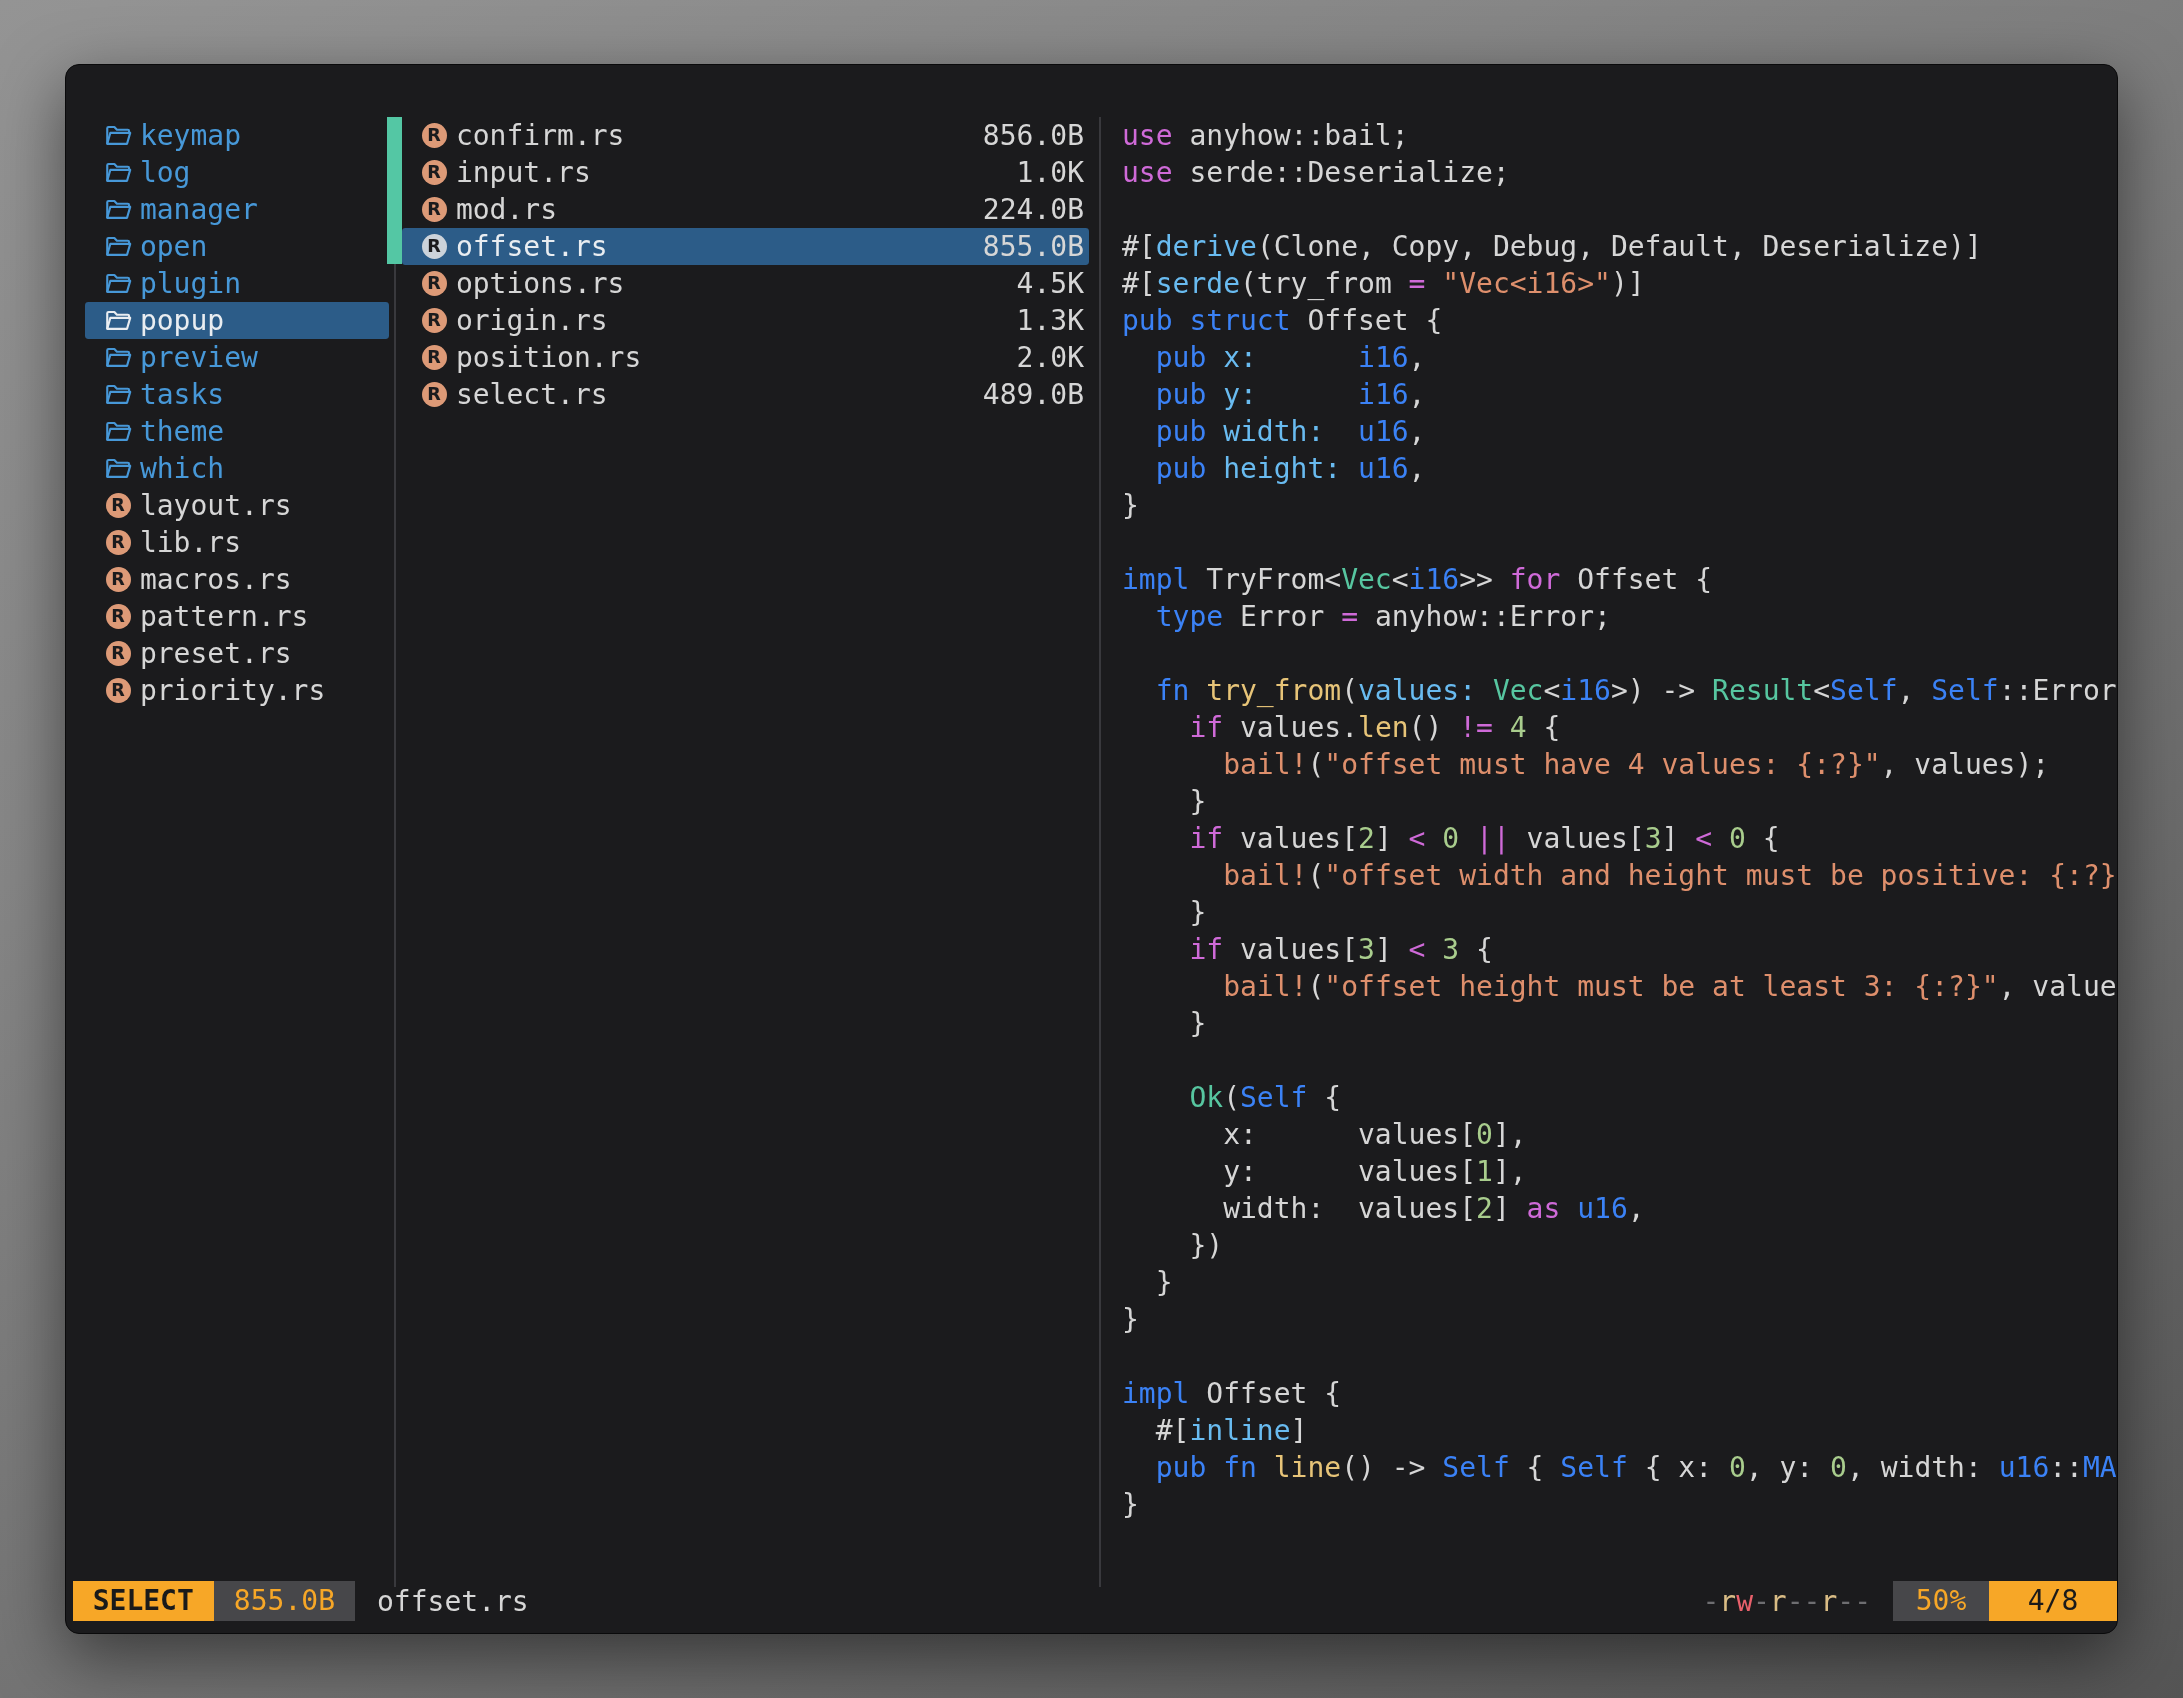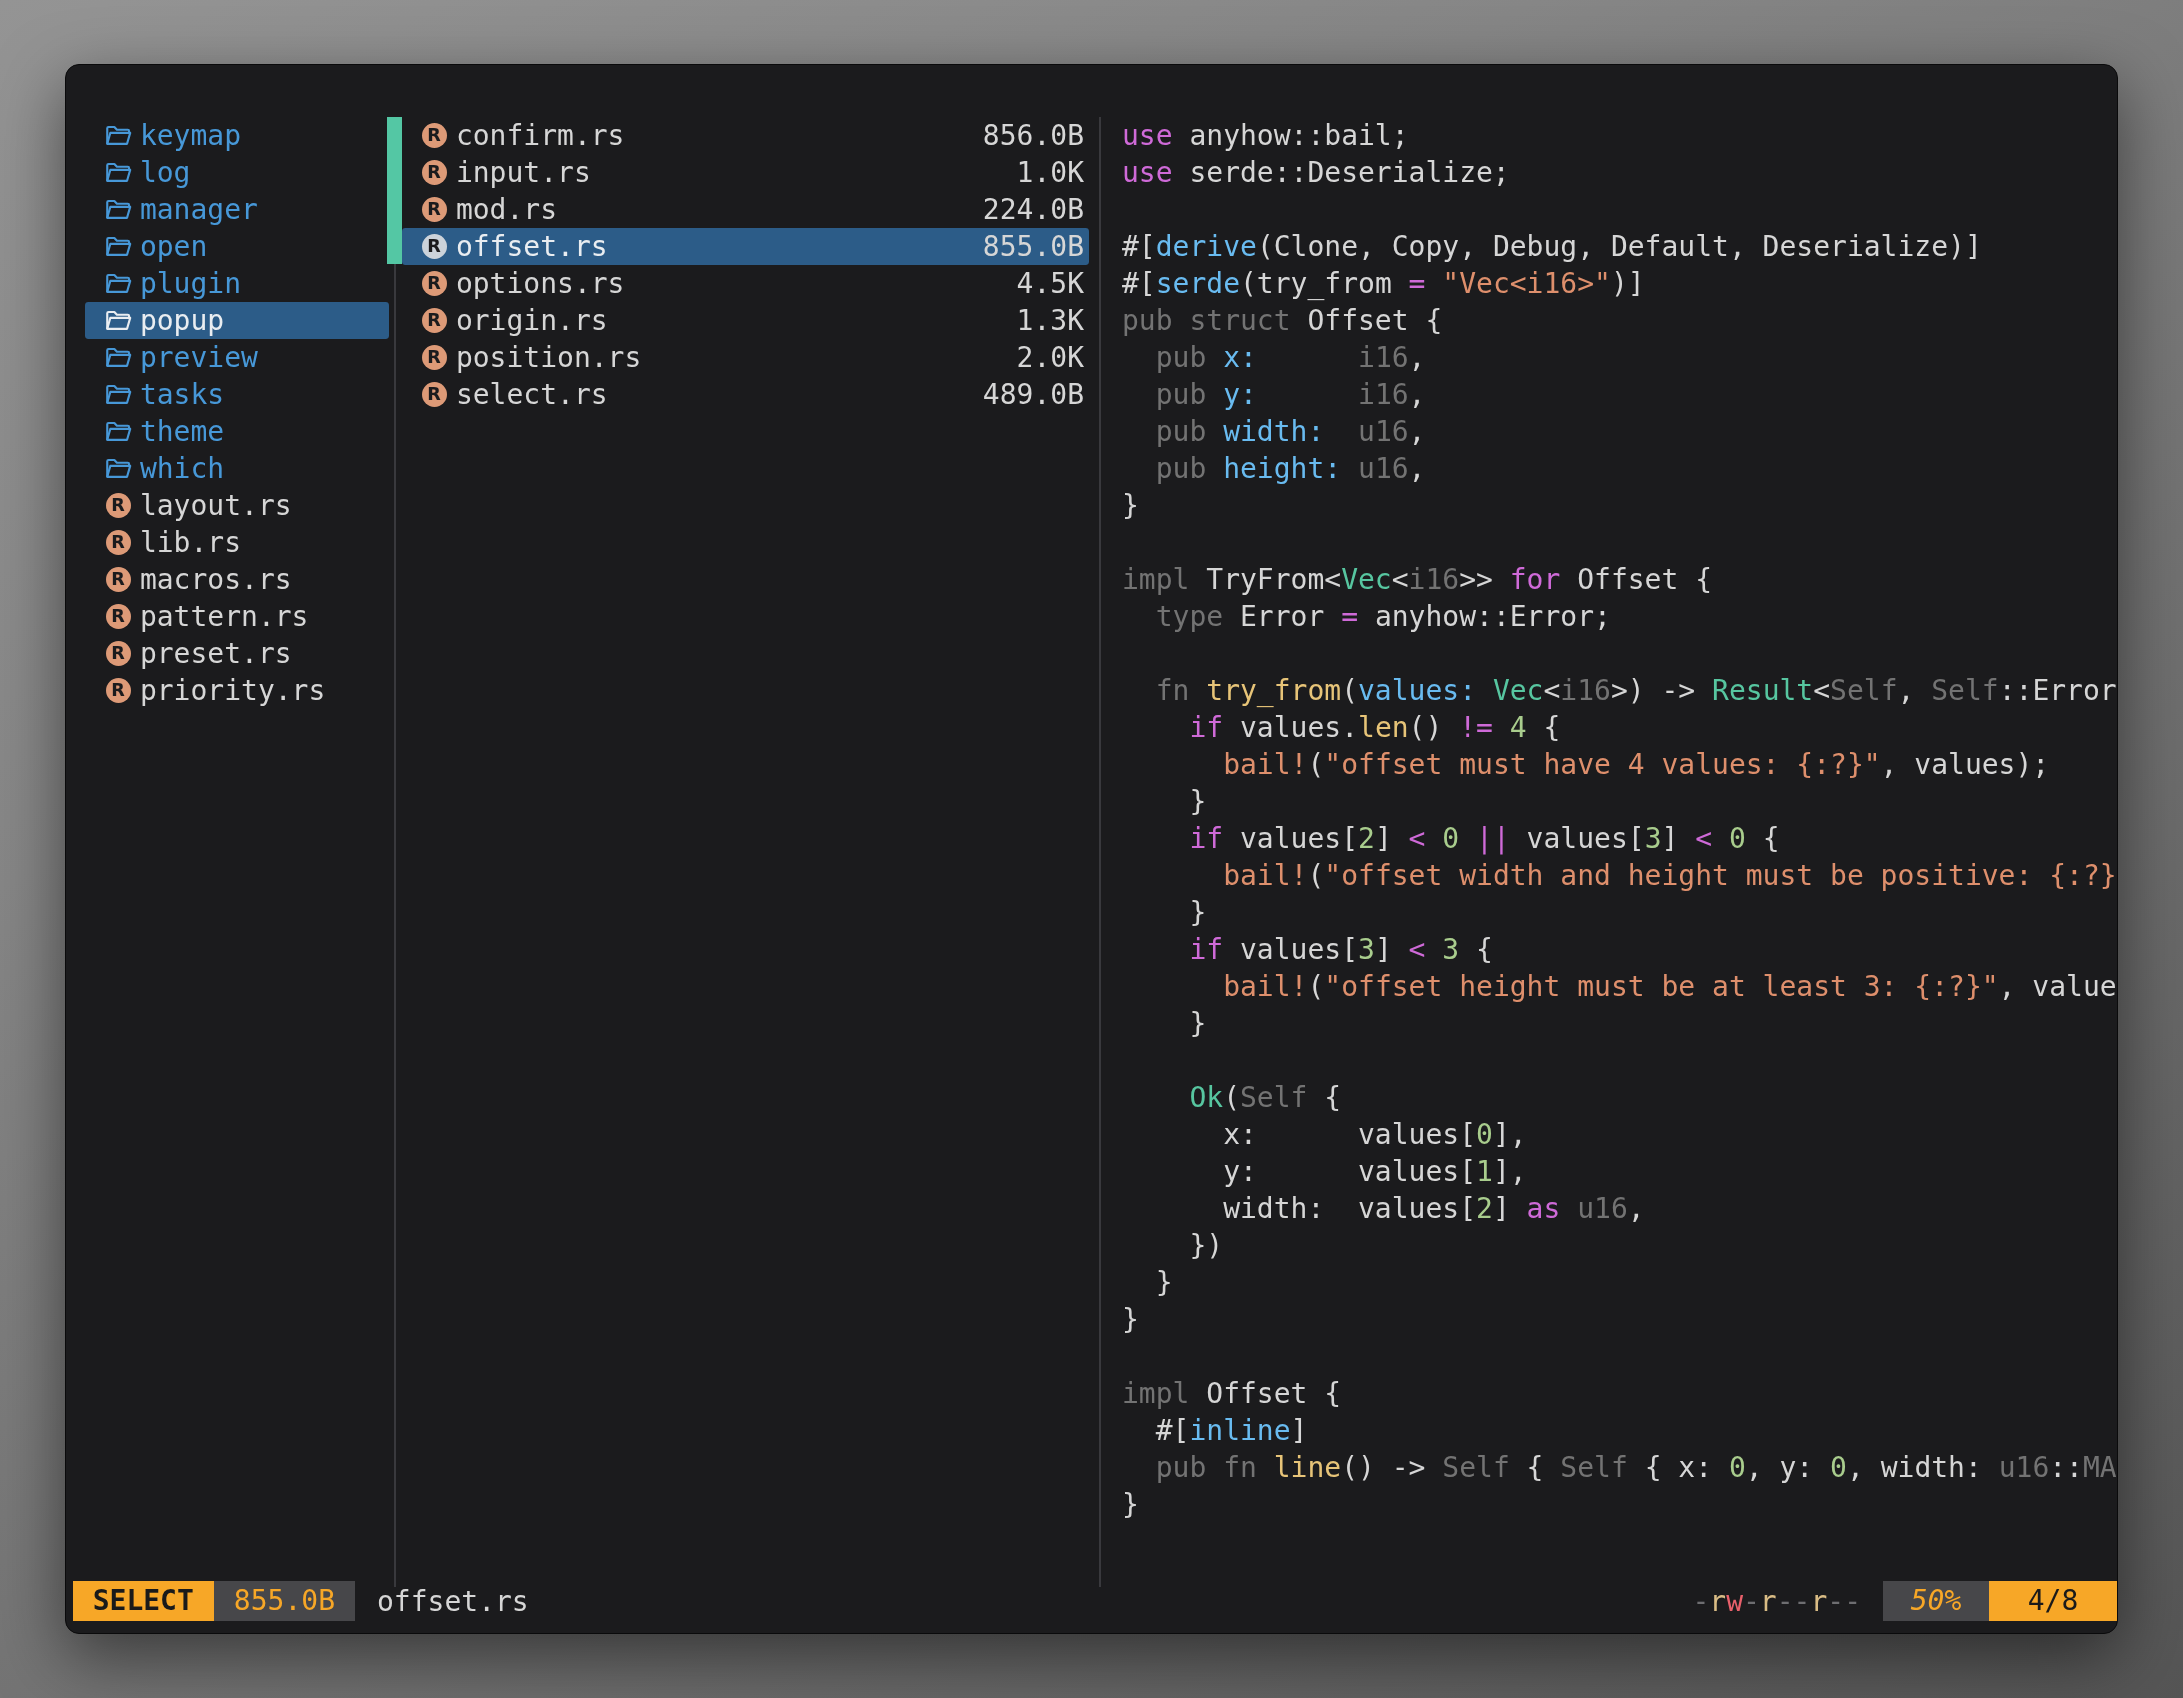--- a/index.html
+++ b/index.html
@@ -32,37 +32,37 @@
          align-items:center;justify-content:center;flex:0 0 27px;}
   .folder-svg{color:#4798d8;}
   .row.sel .folder-svg{color:#e9edf1;}
   .rust-badge{width:25px;height:25px;border-radius:50%;background:#dd9a77;
     color:#1b1b1d;font-weight:800;font-size:17.6px;line-height:25px;text-align:center;
     font-family:"DejaVu Sans",sans-serif;}
   .row.sel .rust-badge{background:#ccd3da;}
   .marker{position:absolute;left:0;width:15px;background:#54c7a4;}
   .pane.code{left:1056px;width:995px;overflow:hidden;}
   .code-line{height:37px;line-height:37px;white-space:pre;}
-  .t-w{color:#d6d6d6;} .t-b{color:#737373;} .t-lb{color:#69bbf0;}
+  .t-w{color:#d6d6d6;} .t-b{color:#3b82f6;} .t-lb{color:#69bbf0;}
   .t-t{color:#57c6a0;} .t-p{color:#cf6ad8;} .t-o{color:#de8f6c;}
   .t-y{color:#e7c478;} .t-g{color:#a9cd8d;}
   .statusbar{
     position:absolute;left:6.7px;right:0;bottom:12px;height:40px;
     display:flex;align-items:center;font-size:28px;color:#d6d6d6;
   }
   .badge{height:40px;line-height:40px;white-space:pre;}
   .badge.mode{background:#f7a727;color:#1a1a1a;font-weight:bold;padding:0 20px;}
   .badge.filesize{background:#47474a;color:#f7a727;padding:0 20px;}
   .fname{margin-left:22px;white-space:pre;}
   .spacer{flex:1;}
   .perms{white-space:pre;letter-spacing:0;}
   .perms .pc-dash{color:#6e6e71;}
   .perms .pc-r{color:#d9bc85;}
   .perms .pc-w{color:#e8606b;}
-  .badge.pct{background:#47474a;color:#f7a727;width:106px;text-align:center;margin-left:22px;font-style:italic;}
+  .badge.pct{background:#47474a;color:#f7a727;width:96px;text-align:center;margin-left:22px;}
   .badge.pos{background:#f7a727;color:#1a1a1a;width:128px;text-align:center;}
 </style>
 </head>
 <body>
 
 <div class="window">
   <div class="divider d1"></div>
   <div class="divider d2"></div>
 
   <div class="pane left" id="leftPane">

